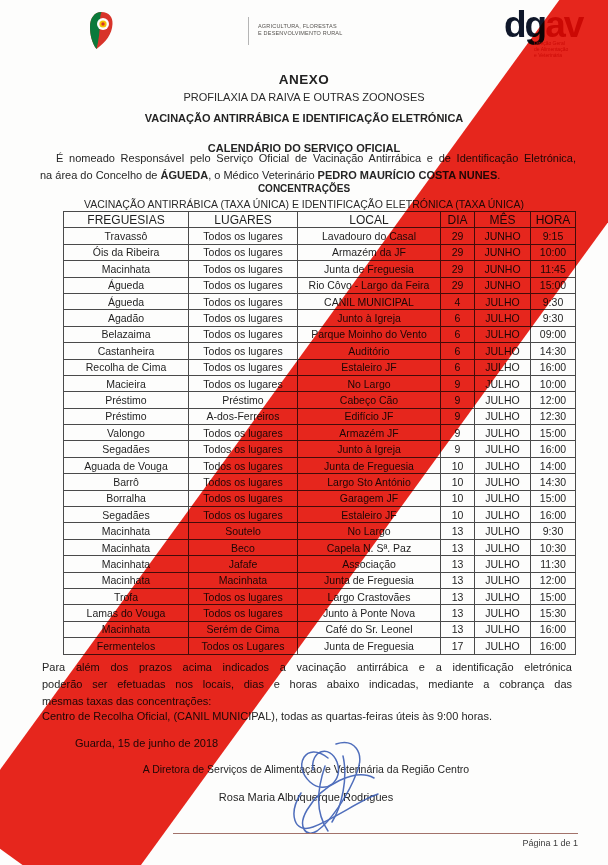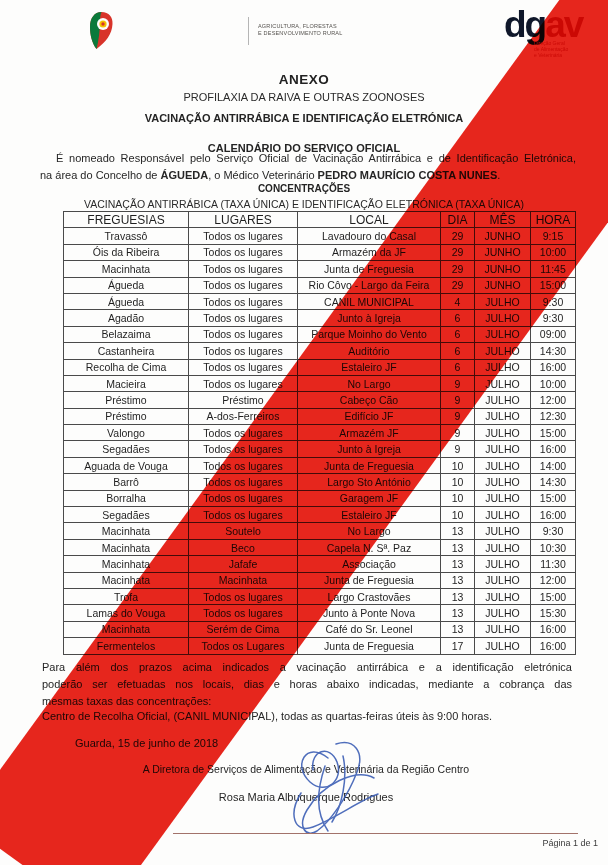--- a/index.html
+++ b/index.html
@@ -46,21 +46,21 @@
 
   
   .notes{left:42px;top:659px;width:530px;font-size:11px;line-height:17px;color:#262626;}
   .notes .just{text-align:justify;text-align-last:justify;}
   .note-centro{left:42px;top:710px;width:540px;font-size:11px;color:#262626;}
   .date-line{left:75px;top:737px;font-size:11px;color:#262626;}
   .director-line{left:36px;top:763px;width:540px;text-align:center;font-size:10.5px;color:#262626;}
   .signer-line{left:36px;top:791px;width:540px;text-align:center;font-size:11px;color:#262626;}
   .signature{left:268px;top:738px;}
   .footer-rule{left:173px;top:833px;width:405px;height:1px;background:#a2726a;}
-  .page-num{left:458px;top:838px;width:140px;text-align:right;font-size:9px;color:#3c3c3c;}
+  .page-num{left:438px;top:838px;width:140px;text-align:right;font-size:9px;color:#3c3c3c;}
 
   
   .red-band{
     left:-214px;top:305px;width:1190px;height:170px;
     background:#e8261d;
     transform:rotate(-54deg);
     mix-blend-mode:multiply;
     pointer-events:none;
     z-index:40;
   }

